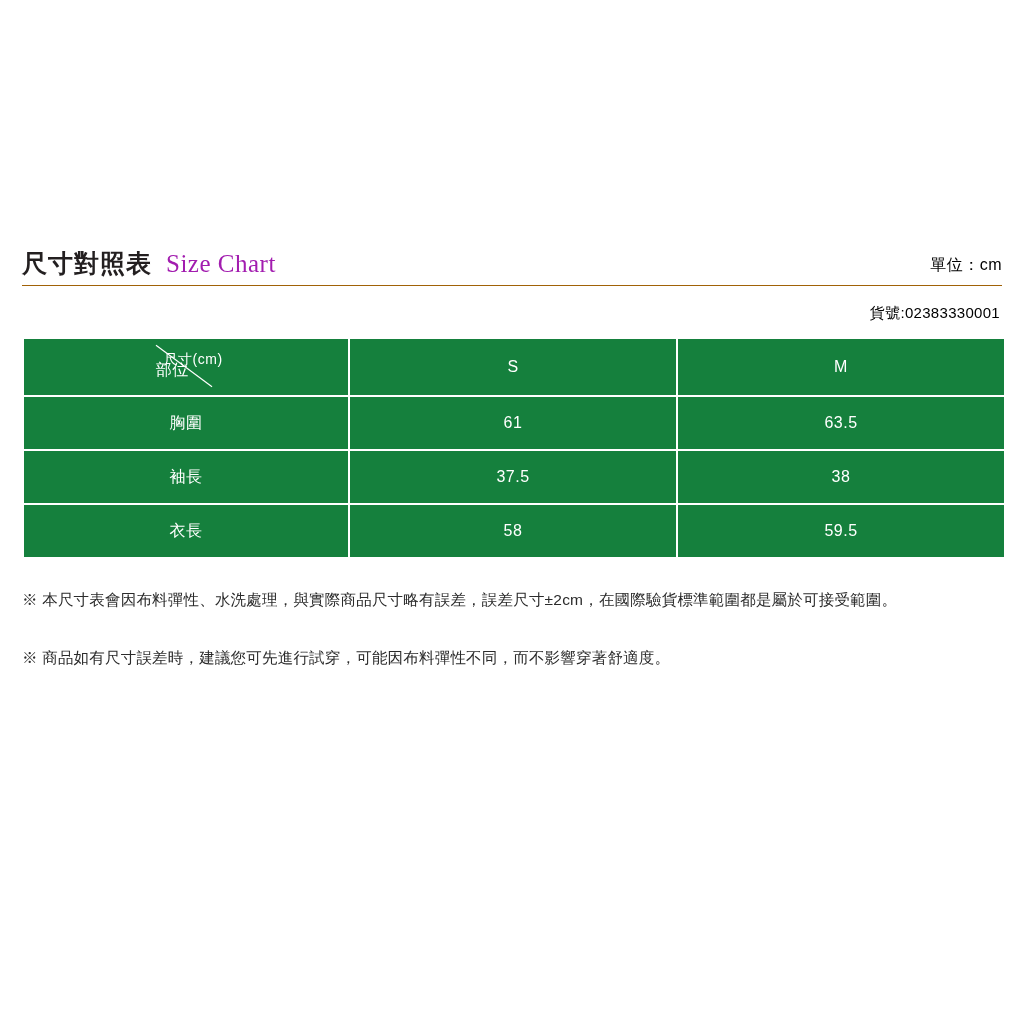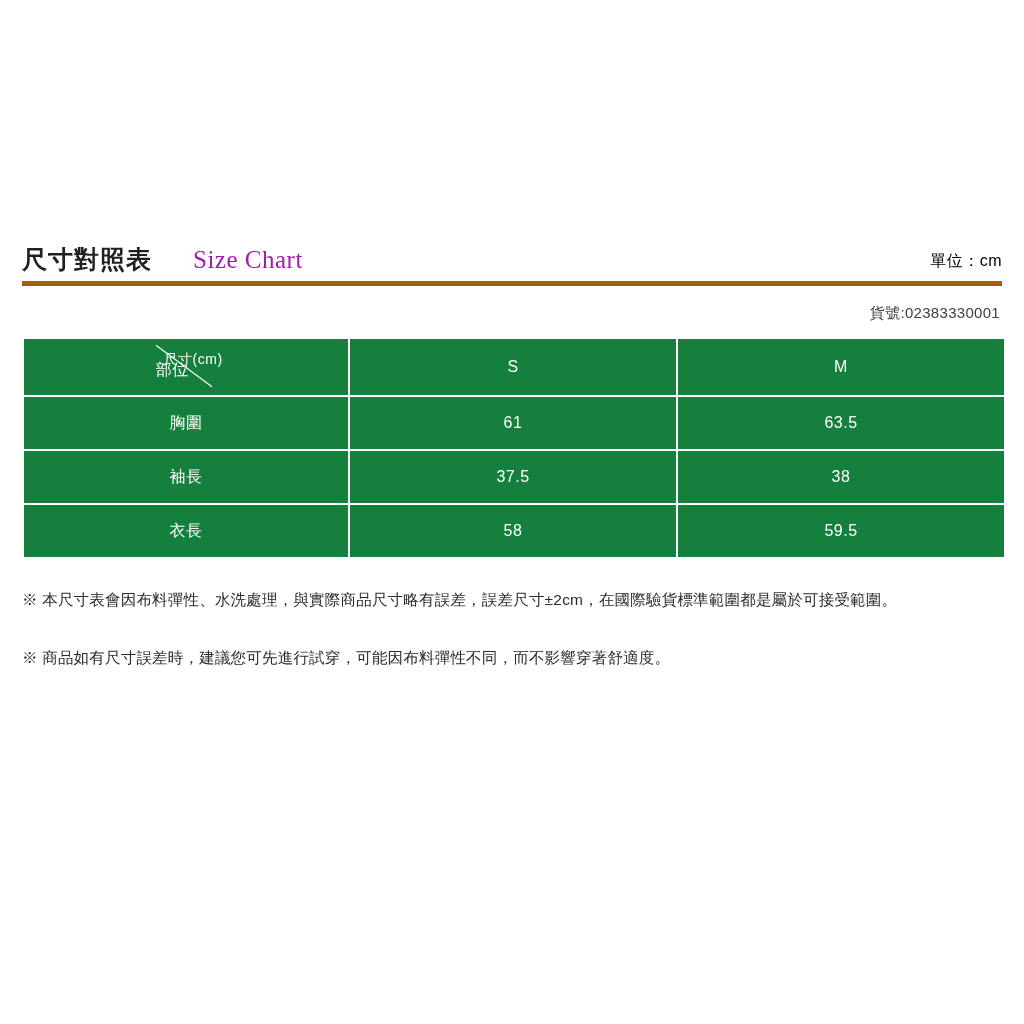--- a/index.html
+++ b/index.html
@@ -27,25 +27,24 @@
     left: 22px;
     top: 240px;
     width: 980px;
   }
 
   
   .chart-header {
     position: relative;
     display: flex;
     align-items: flex-end;
-    border-bottom: 5px solid #a16207;
+    border-bottom: 1px solid #a16207;
     padding-bottom: 9px;
     height: 46px;
     box-sizing: border-box;
-    gap: 27px;
   }
   .title-zh {
     font-size: 25px;
     font-weight: bold;
     letter-spacing: 1px;
     line-height: 1;
     color: #231f20;
   }
   .title-en {
     font-family: "Liberation Serif", serif;
@@ -60,21 +59,21 @@
     right: 0;
     bottom: 9px;
     font-size: 16px;
     color: #000000;
     letter-spacing: 0.5px;
   }
 
   .code-line {
     text-align: right;
     font-size: 15px;
-    color: #404040;
+    color: #000000;
     margin-top: 18px;
     padding-right: 2px;
     letter-spacing: 0.3px;
   }
 
   
   table.size-table {
     margin-top: 14px;
     width: 980px;
     border-collapse: separate;

